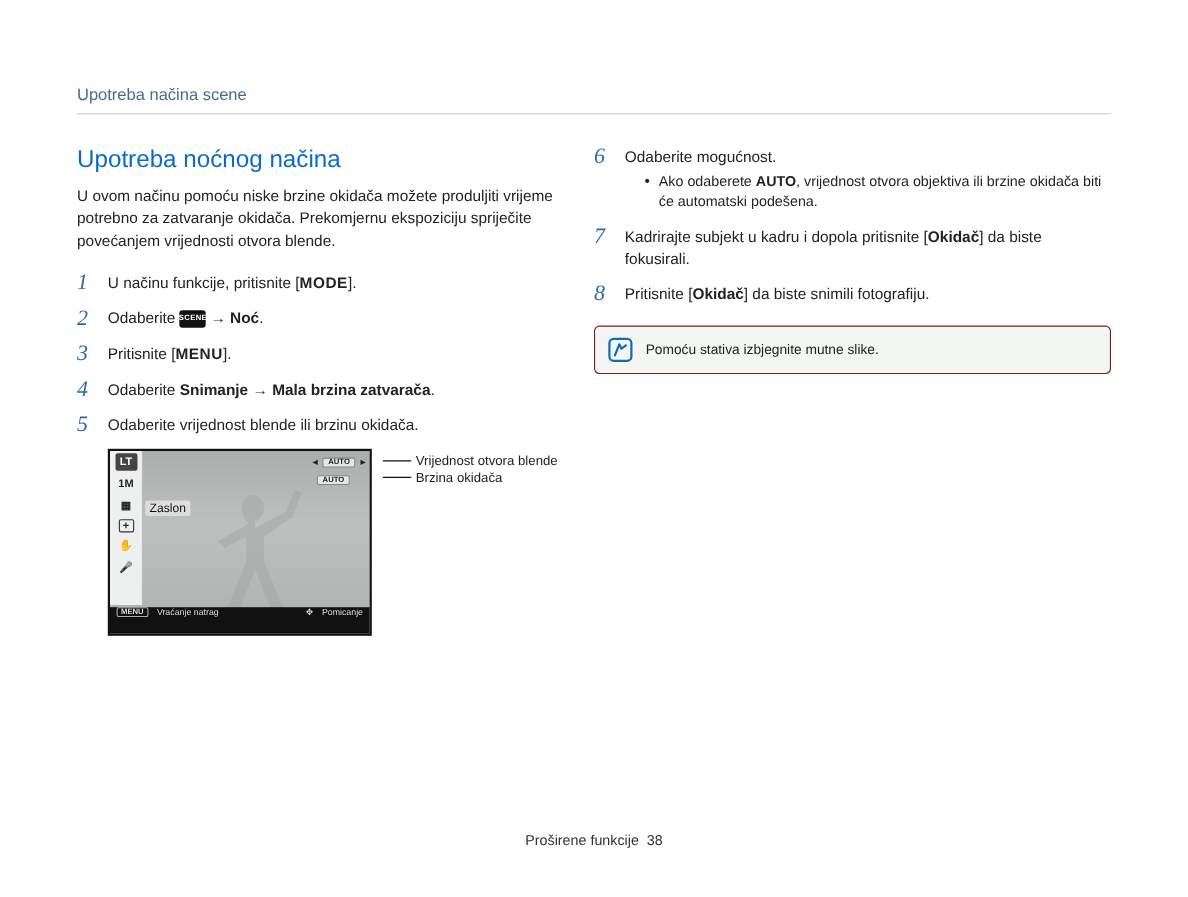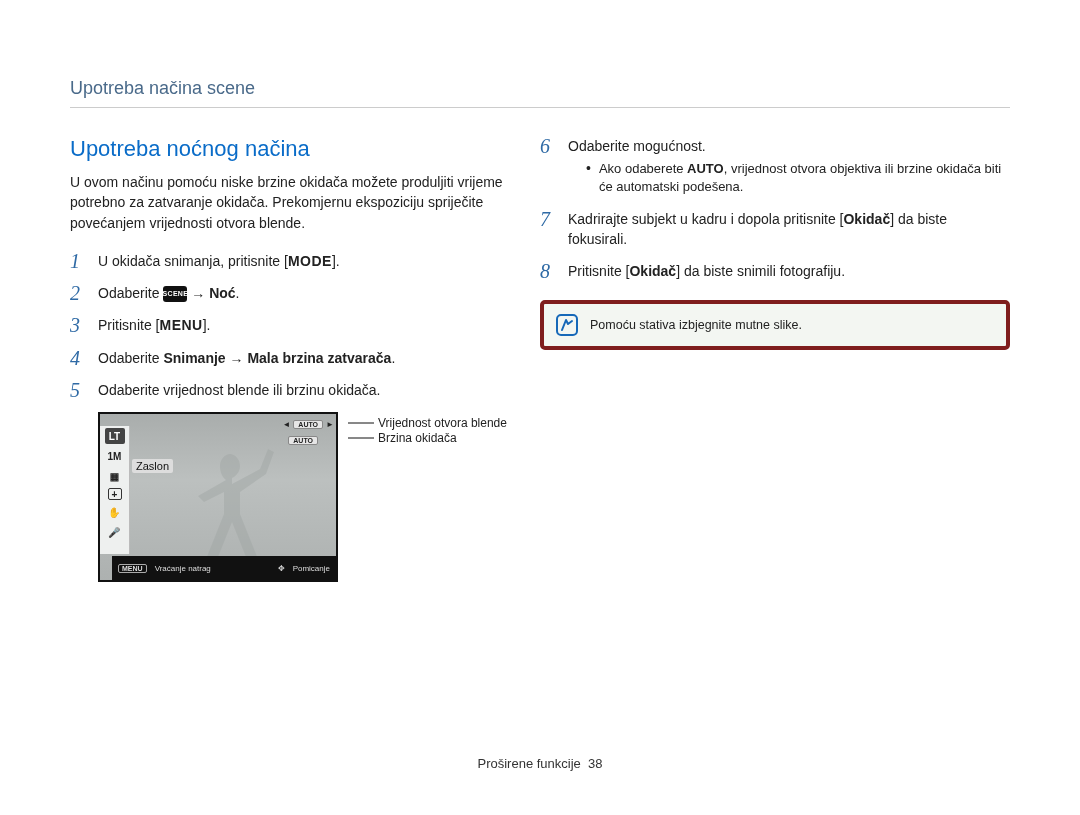--- a/index.html
+++ b/index.html
@@ -8,21 +8,21 @@
     height: 815px;
     background: #fff;
     font-family: Arial, Helvetica, sans-serif;
     color: #222;
     position: relative;
   }
   .page {
     padding: 78px 70px 0 70px;
   }
   .page-header {
-    font-size: 18px;
+    font-size: 15px;
     color: #4a6a8a;
     border-bottom: 1px solid #ccc;
     padding-bottom: 8px;
     margin-bottom: 28px;
   }
   .cols {
     display: flex;
   }
   .col { flex: 1; }
   .section-title {
@@ -76,21 +76,21 @@
     width: 240px;
     height: 170px;
     border: 2px solid #111;
     display: flex;
     flex-direction: column;
     background: linear-gradient(180deg,#a9adac 0%, #bcc0bf 40%, #adb1b0 100%);
     position: relative;
   }
   .lcd-side {
     position: absolute;
-    left: 0; top: 12px; bottom: 26px;
+    left: 0; top: 0; bottom: 26px;
     width: 30px;
     background: #eef0ef;
     border-right: 1px solid #bbb;
     display: flex;
     flex-direction: column;
     align-items: center;
     gap: 4px;
     padding-top: 2px;
     font-size: 8px;
     font-weight:700;
@@ -105,38 +105,38 @@
   .pill .arr { font-size:8px; }
   .pill .mid { background:#e6e6e6; border:1px solid #888; border-radius:2px; padding:0 4px; }
   .lcd-zaslon {
     position:absolute; left:32px; top:45px;
     font-size:11px; color:#111; background:#ddd; padding:1px 4px; border-radius:2px;
   }
   .figure-svg {
     position:absolute; left:40px; top:30px; width:180px; height:120px; opacity:0.45;
   }
   .lcd-bottom {
-    position:absolute; bottom:0; left:12px; right:0; height:24px;
-    background:#111; color:#ddd; display:flex; align-items:center;
+    position:absolute; bottom:0; left:0; right:0; height:24px;
+    background:#111; color:#ddd; display:flex; align-items:flex-start;
     font-size:8px; padding:0 6px; gap:8px;margin-top:21px;
   }
   .lcd-bottom .menu-ic { font-weight:700; font-size:7px; border:1px solid #aaa; border-radius:2px; padding:0 3px;}
   .pointers { display:flex; flex-direction:column; gap:1px; font-size:12px; margin-top:4px;}
   .pointer-row { display:flex; align-items:center; gap:4px;}
   .line-svg { }
 
   .sub-bullet {
     display:flex; gap:8px; font-size:13px; line-height:1.4;
     margin: 4px 0 0 18px;
   }
   .sub-bullet .dot { font-size:14px; line-height:1.2;}
   .note-box {
     display:flex; align-items:center; gap:12px;
     background:#f3f6f2;
-    border:4px solid #7f1d1d;
+    border:1px solid #7f1d1d;
     border-radius:5px;
     padding:10px 12px;
     margin-top:18px;
   }
   .note-icon {
     width:22px; height:22px; border:2px solid #1668b8; border-radius:5px;
     display:flex; align-items:center; justify-content:center;
     color:#1668b8; position:relative;
   }
   .note-text { font-size:12.5px; }
@@ -160,21 +160,21 @@
   <div class="cols">
 
     <div class="col">
       <h2 class="section-title">Upotreba noćnog načina</h2>
       <p class="intro">U ovom načinu pomoću niske brzine okidača možete produljiti vrijeme potrebno za zatvaranje okidača. Prekomjernu ekspoziciju spriječite povećanjem vrijednosti otvora blende.</p>
 
       <ol class="steps">
         <li>
           <span class="stepnum">1</span>
           <span class="step-body">
-            <span>U okidača snimanja, pritisnite [</span><span class="btn-label">MODE</span><span>].</span>
+            <span>U načinu funkcije, pritisnite [</span><span class="btn-label">MODE</span><span>].</span>
           </span>
         </li>
         <li>
           <span class="stepnum">2</span>
           <span class="step-body">
             <span>Odaberite </span><span class="scene-badge">SCENE</span><span class="arrow"> → </span><span class="bold">Noć</span><span>.</span>
           </span>
         </li>
         <li>
           <span class="stepnum">3</span>

